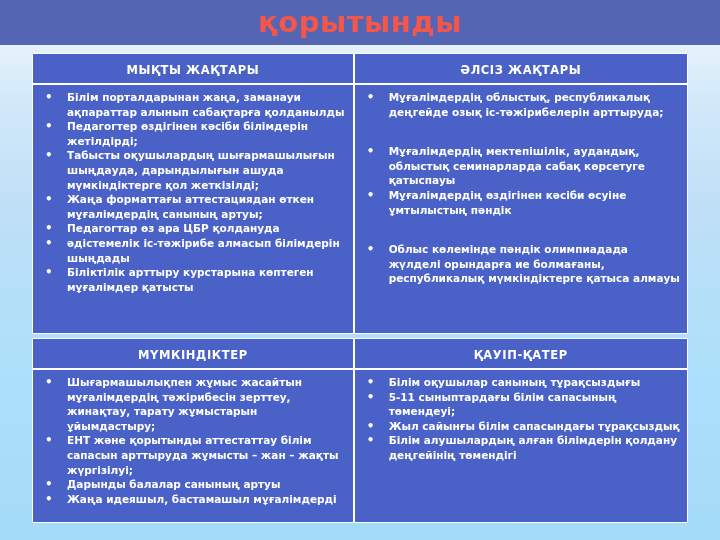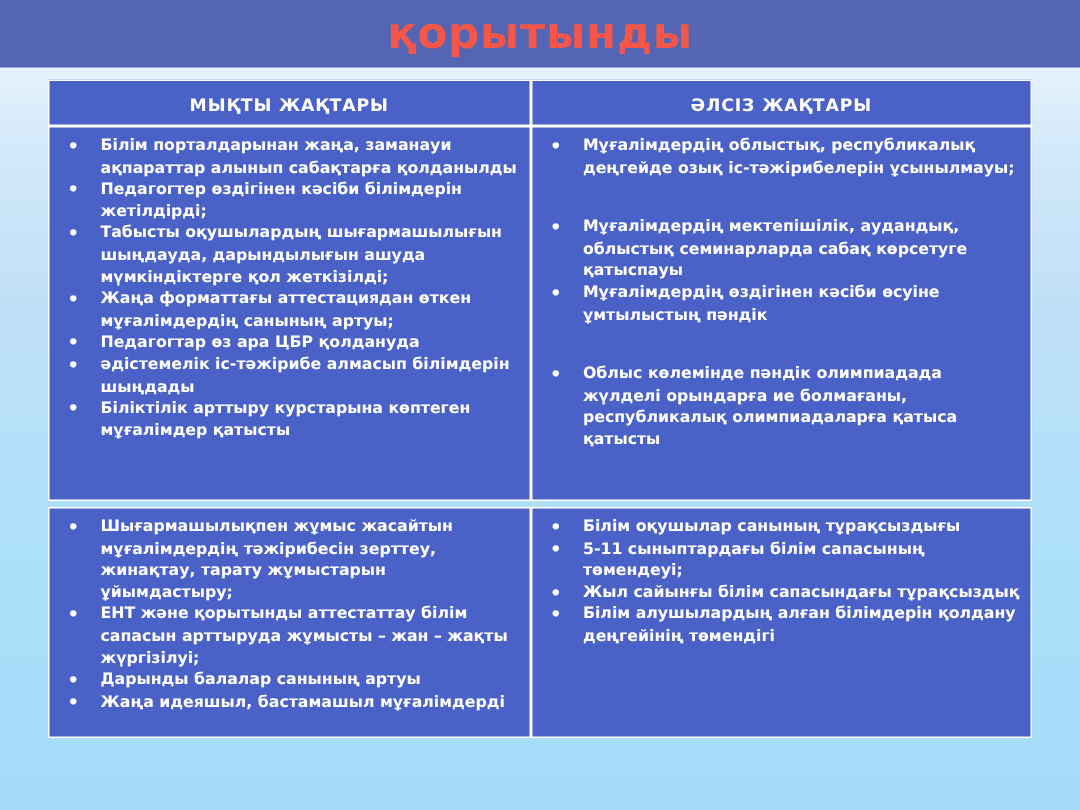--- a/index.html
+++ b/index.html
@@ -146,33 +146,41 @@
               <li>Педагогтер өздігінен кәсіби білімдерін жетілдірді;</li>
               <li>Табысты оқушылардың шығармашылығын шыңдауда, дарындылығын ашуда мүмкіндіктерге қол жеткізілді;</li>
               <li>Жаңа форматтағы аттестациядан өткен мұғалімдердің санының артуы;</li>
               <li>Педагогтар өз ара ЦБР қолдануда</li>
               <li>әдістемелік іс-тәжірибе алмасып білімдерін шыңдады</li>
               <li>Біліктілік арттыру курстарына көптеген мұғалімдер қатысты</li>
             </ul>
         </td>
         <td class="cell right">
           <ul class="blist">
-              <li>Мұғалімдердің облыстық, республикалық деңгейде озық іс-тәжірибелерін ұсынылмауы;</li>
+              <li>Мұғалімдердің облыстық, республикалық деңгейде озық іс-тәжірибелерін арттыруда;</li>
               <li class="spaced">Мұғалімдердің мектепішілік, аудандық, облыстық семинарларда сабақ көрсетуге қатыспауы</li>
               <li>Мұғалімдердің өздігінен  кәсіби өсуіне ұмтылыстың  пәндік</li>
-              <li class="spaced">Облыс көлемінде  пәндік олимпиадада жүлделі орындарға ие болмағаны, республикалық олимпиадаларға қатыса қатысты</li>
+              <li class="spaced">Облыс көлемінде  пәндік олимпиадада жүлделі орындарға ие болмағаны, республикалық мүмкіндіктерге қатыса алмауы</li>
             </ul>
         </td>
       </tr>
 
       <tr class="gap-row">
         <td></td>
         <td></td>
       </tr>
 
+      <tr class="t-row">
+        <td class="hdr-cell left">
+          <span class="hdr-text">МҮМКІНДІКТЕР</span>
+        </td>
+        <td class="hdr-cell right">
+          <span class="hdr-text">ҚАУІП-ҚАТЕР</span>
+        </td>
+      </tr>
 
       <tr class="t-row body-bot">
         <td class="cell left">
           <ul class="blist">
               <li>Шығармашылықпен    жұмыс жасайтын мұғалімдердің тәжірибесін  зерттеу, жинақтау, тарату жұмыстарын ұйымдастыру;</li>
               <li>ЕНТ  және қорытынды аттестаттау білім сапасын  арттыруда  жұмысты – жан – жақты  жүргізілуі;</li>
               <li>Дарынды балалар     санының  артуы</li>
               <li>Жаңа идеяшыл, бастамашыл мұғалімдерді</li>
             </ul>
         </td>

